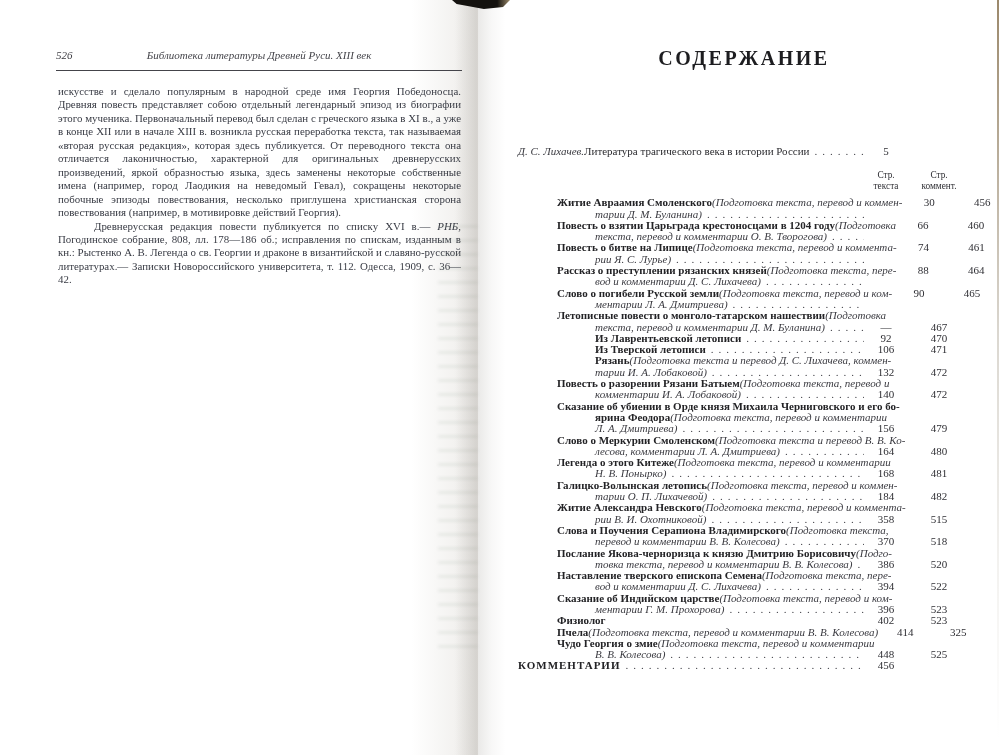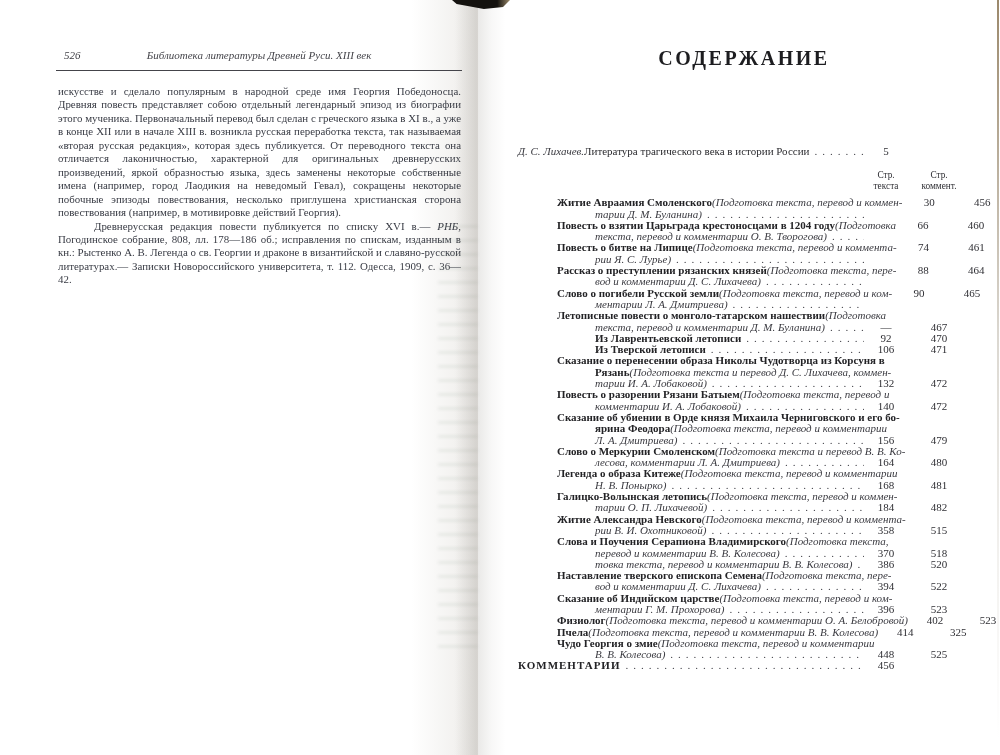--- a/index.html
+++ b/index.html
@@ -11,21 +11,21 @@
   }
   .scan{position:relative;width:1000px;height:755px;background:#fff;overflow:hidden;}
 
   
   .page-left{
     position:absolute;left:0;top:0;width:478px;height:755px;
     background:linear-gradient(90deg,#ffffff 0%,#ffffff 86%,#f3f2f0 95%,#e9e7e4 100%);
   }
   .lp-header{position:absolute;top:49px;left:56px;width:406px;text-align:center;
     font-style:italic;font-size:11px;color:#45454b;}
-  .lp-pageno{position:absolute;left:8px;top:0;color:#3c3c42;}
+  .lp-pageno{position:absolute;left:0;top:0;color:#3c3c42;}
   .lp-rule{position:absolute;top:70px;left:56px;width:406px;border-top:1.5px solid #44444a;}
   .lp-body{position:absolute;top:85px;left:58px;width:403px;
     font-size:10.9px;line-height:13.45px;color:#383b44;text-align:justify;}
   .lp-body p{margin:0;}
   .lp-body p.indent{text-indent:36px;}
   .it{font-style:italic;}
   .bleed{position:absolute;left:438px;top:225px;width:40px;height:430px;
     background:repeating-linear-gradient(180deg, rgba(95,115,95,.30) 0 3px, transparent 3px 14px);
     filter:blur(1.6px);opacity:.30;}
 
@@ -214,26 +214,20 @@
           <div class="toc-row">
             <span class="ind"></span>
             <span class="bt">Из Тверской летописи</span>
             <span class="leader">......................................................................</span>
             <span class="col-t">106</span>
             <span class="col-c">471</span>
           </div>
         </div>
         <div>
           <div class="toc-row">
-            <span class="bt">Сказание о перенесении образа Николы Чудотворца из Корсуня в</span>
-            <span class="leader"></span>
-            <span class="col-t"></span>
-            <span class="col-c"></span>
-          </div>
-          <div class="toc-row">
             <span class="ind"></span>
             <span class="bt">Рязань </span>
             <span class="it2">(Подготовка текста и перевод Д. С. Лихачева, коммен-</span>
             <span class="leader"></span>
             <span class="col-t"></span>
             <span class="col-c"></span>
           </div>
           <div class="toc-row">
             <span class="ind"></span>
             <span class="it2">тарии И. А. Лобаковой)</span>
@@ -292,21 +286,21 @@
           <div class="toc-row">
             <span class="ind"></span>
             <span class="it2">лесова, комментарии Л. А. Дмитриева)</span>
             <span class="leader">......................................................................</span>
             <span class="col-t">164</span>
             <span class="col-c">480</span>
           </div>
         </div>
         <div>
           <div class="toc-row">
-            <span class="bt">Легенда о образа Китеже </span>
+            <span class="bt">Легенда о этого Китеже </span>
             <span class="it2">(Подготовка текста, перевод и комментарии</span>
             <span class="leader"></span>
             <span class="col-t"></span>
             <span class="col-c"></span>
           </div>
           <div class="toc-row">
             <span class="ind"></span>
             <span class="it2">Н. В. Понырко)</span>
             <span class="leader">......................................................................</span>
             <span class="col-t">168</span>
@@ -356,20 +350,27 @@
           <div class="toc-row">
             <span class="ind"></span>
             <span class="it2">перевод и комментарии В. В. Колесова)</span>
             <span class="leader">......................................................................</span>
             <span class="col-t">370</span>
             <span class="col-c">518</span>
           </div>
         </div>
         <div>
           <div class="toc-row">
+            <span class="bt">Послание Якова-черноризца к князю Дмитрию Борисовичу </span>
+            <span class="it2">(Подго-</span>
+            <span class="leader"></span>
+            <span class="col-t"></span>
+            <span class="col-c"></span>
+          </div>
+          <div class="toc-row">
             <span class="ind"></span>
             <span class="it2">товка текста, перевод и комментарии В. В. Колесова)</span>
             <span class="leader">......................................................................</span>
             <span class="col-t">386</span>
             <span class="col-c">520</span>
           </div>
         </div>
         <div>
           <div class="toc-row">
             <span class="bt">Наставление тверского епископа Семена </span>
@@ -398,21 +399,20 @@
             <span class="ind"></span>
             <span class="it2">ментарии Г. М. Прохорова)</span>
             <span class="leader">......................................................................</span>
             <span class="col-t">396</span>
             <span class="col-c">523</span>
           </div>
         </div>
         <div>
           <div class="toc-row">
             <span class="bt">Физиолог </span>
-            <span class="it2">(Подготовка текста, перевод и комментарии О. А. Белобровой)</span>
             <span class="leader"></span>
             <span class="col-t">402</span>
             <span class="col-c">523</span>
           </div>
         </div>
         <div>
           <div class="toc-row">
             <span class="bt">Пчела </span>
             <span class="it2">(Подготовка текста, перевод и комментарии В. В. Колесова)</span>
             <span class="leader">......................................................................</span>

